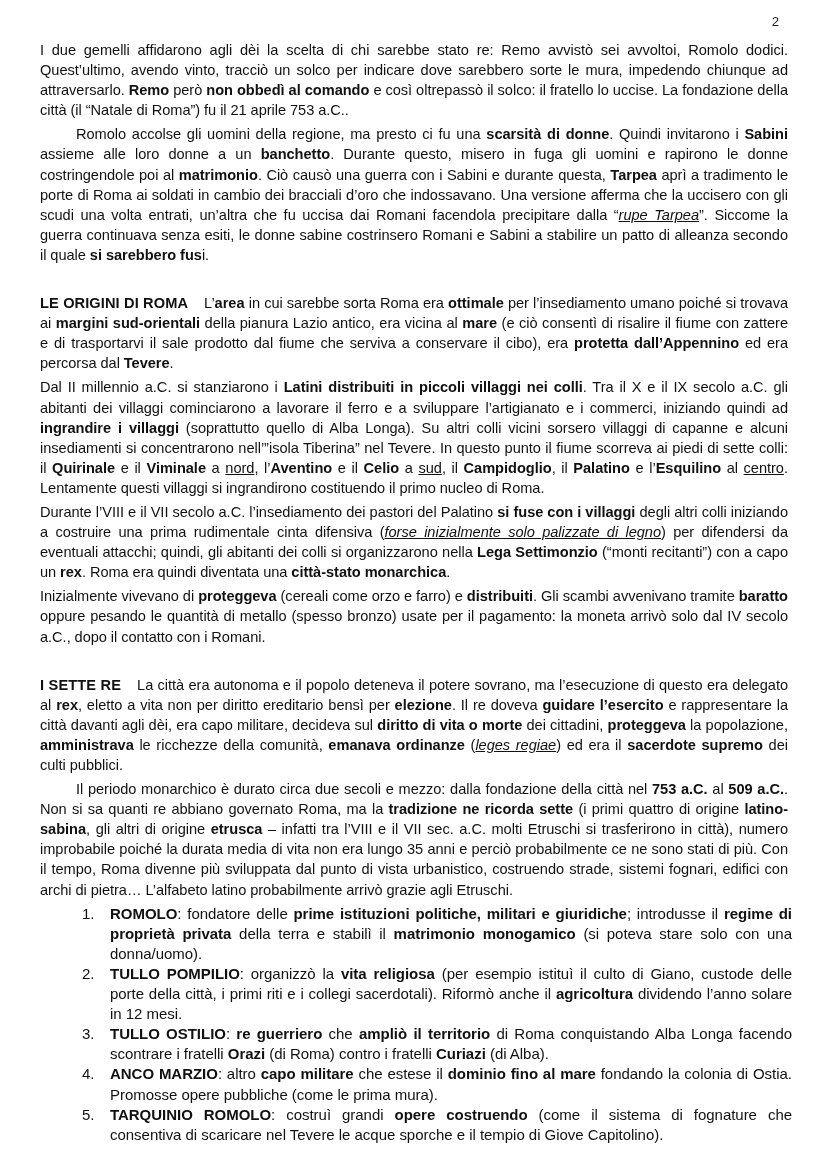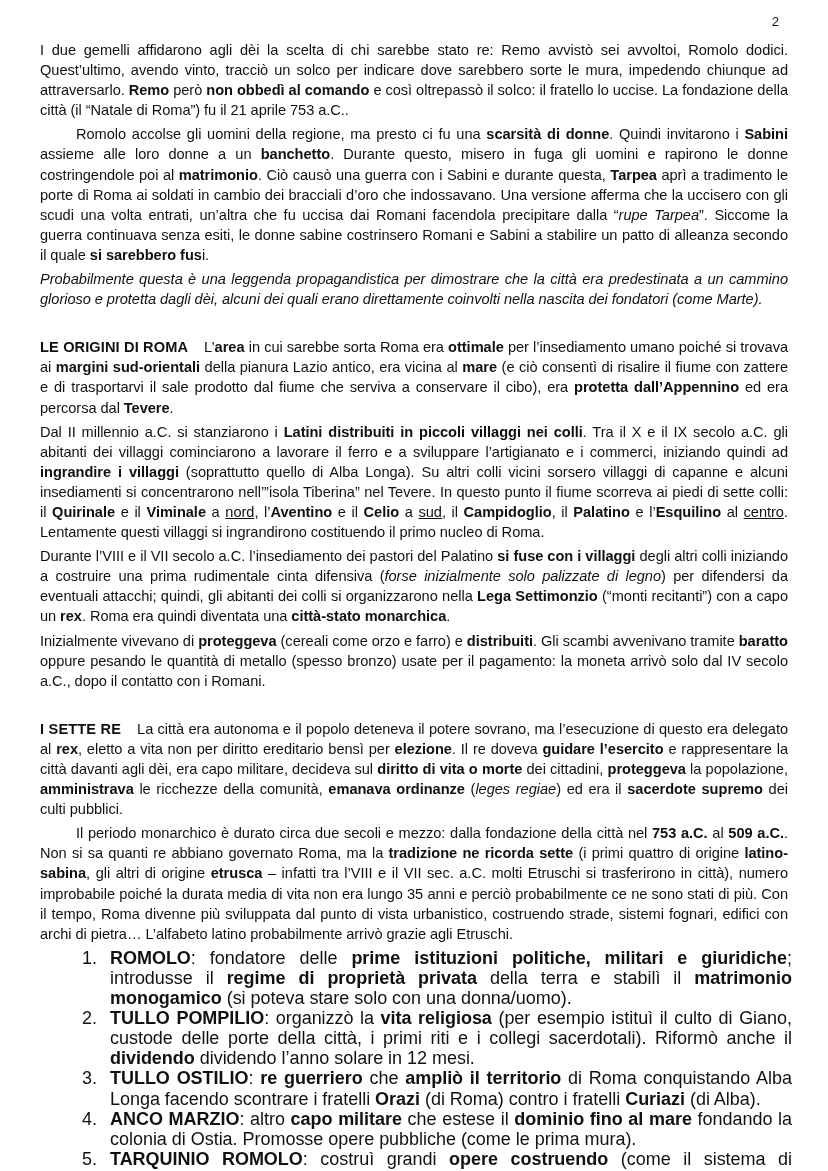--- a/index.html
+++ b/index.html
@@ -47,20 +47,21 @@
     text-indent: 36px;
   }
   .spacer-block {
     height: 20px;
   }
   b, strong {
     font-weight: bold;
   }
   i, em {
     font-style: italic;
+    text-decoration: underline;
   }
   u {
     text-decoration: underline;
   }
   .head {
     font-weight: bold;
     letter-spacing: 0.1px;
   }
   .head-gap {
     display: inline-block;
@@ -71,21 +72,21 @@
     padding: 0 0 0 0;
     list-style: none;
     counter-reset: kingnum;
   }
   ol.kings > li {
     counter-increment: kingnum;
     position: relative;
     padding-left: 74px;
     text-align: justify;
     text-justify: inter-word;
-    font-size: 18px;
+    font-size: 15px;
     line-height: 20.1px;
     color: #111111;
     margin: 0;
     letter-spacing: -0.03px;
   }
   ol.kings > li::before {
     content: counter(kingnum) ".";
     position: absolute;
     left: 46px;
     width: 22px;
@@ -97,37 +98,36 @@
 <body>
 
 <div class="page">
 
   <div class="page-number">2</div>
 
   <div class="body-area">
 
     <p class="para">I due gemelli affidarono agli dèi la scelta di chi sarebbe stato re: Remo avvistò sei avvoltoi, Romolo dodici. Quest’ultimo, avendo vinto, tracciò un solco per indicare dove sarebbero sorte le mura, impedendo chiunque ad attraversarlo. <b>Remo</b> però <b>non obbedì al comando</b> e così oltrepassò il solco: il fratello lo uccise. La fondazione della città (il “Natale di Roma”) fu il 21 aprile 753 a.C..</p>
     <p class="para indent">Romolo accolse gli uomini della regione, ma presto ci fu una <b>scarsità di donne</b>. Quindi invitarono i <b>Sabini</b> assieme alle loro donne a un <b>banchetto</b>. Durante questo, misero in fuga gli uomini e rapirono le donne costringendole poi al <b>matrimonio</b>. Ciò causò una guerra con i Sabini e durante questa, <b>Tarpea</b> aprì a tradimento le porte di Roma ai soldati in cambio dei bracciali d’oro che indossavano. Una versione afferma che la uccisero con gli scudi una volta entrati, un’altra che fu uccisa dai Romani facendola precipitare dalla “<i>rupe Tarpea</i>”. Siccome la guerra continuava senza esiti, le donne sabine costrinsero Romani e Sabini a stabilire un patto di alleanza secondo il quale <b>si sarebbero fus</b>i.</p>
-    <p class="para"><i>Probabilmente questa è una leggenda propagandistica per dimostrare che la città era predestinata a un cammino glorioso e protetta dagli dèi, alcuni dei quali erano direttamente coinvolti nella nascita dei fondatori (come Marte).</i></p>
 
     <div class="spacer-block"></div>
 
     <p class="para"><span class="head">LE ORIGINI DI ROMA</span><span class="head-gap"></span><span>L’<b>area</b> in cui sarebbe sorta Roma era <b>ottimale</b> per l’insediamento umano poiché si trovava ai <b>margini sud-orientali</b> della pianura Lazio antico, era vicina al <b>mare</b> (e ciò consentì di risalire il fiume con zattere e di trasportarvi il sale prodotto dal fiume che serviva a conservare il cibo), era <b>protetta dall’Appennino</b> ed era percorsa dal <b>Tevere</b>.</span></p>
     <p class="para">Dal II millennio a.C. si stanziarono i <b>Latini distribuiti in piccoli villaggi nei colli</b>. Tra il X e il IX secolo a.C. gli abitanti dei villaggi cominciarono a lavorare il ferro e a sviluppare l’artigianato e i commerci, iniziando quindi ad <b>ingrandire i villaggi</b> (soprattutto quello di Alba Longa). Su altri colli vicini sorsero villaggi di capanne e alcuni insediamenti si concentrarono nell’”isola Tiberina” nel Tevere. In questo punto il fiume scorreva ai piedi di sette colli: il <b>Quirinale</b> e il <b>Viminale</b> a <u>nord</u>, l’<b>Aventino</b> e il <b>Celio</b> a <u>sud</u>, il <b>Campidoglio</b>, il <b>Palatino</b> e l’<b>Esquilino</b> al <u>centro</u>. Lentamente questi villaggi si ingrandirono costituendo il primo nucleo di Roma.</p>
     <p class="para">Durante l’VIII e il VII secolo a.C. l’insediamento dei pastori del Palatino <b>si fuse con i villaggi</b> degli altri colli iniziando a costruire una prima rudimentale cinta difensiva (<i>forse inizialmente solo palizzate di legno</i>) per difendersi da eventuali attacchi; quindi, gli abitanti dei colli si organizzarono nella <b>Lega Settimonzio</b> (“monti recitanti”) con a capo un <b>rex</b>. Roma era quindi diventata una <b>città-stato monarchica</b>.</p>
     <p class="para">Inizialmente vivevano di <b>proteggeva</b> (cereali come orzo e farro) e <b>distribuiti</b>. Gli scambi avvenivano tramite <b>baratto</b> oppure pesando le quantità di metallo (spesso bronzo) usate per il pagamento: la moneta arrivò solo dal IV secolo a.C., dopo il contatto con i Romani.</p>
 
     <div class="spacer-block"></div>
 
     <p class="para"><span class="head">I SETTE RE</span><span class="head-gap"></span><span>La città era autonoma e il popolo deteneva il potere sovrano, ma l’esecuzione di questo era delegato al <b>rex</b>, eletto a vita non per diritto ereditario bensì per <b>elezione</b>. Il re doveva <b>guidare l’esercito</b> e rappresentare la città davanti agli dèi, era capo militare, decideva sul <b>diritto di vita o morte</b> dei cittadini, <b>proteggeva</b> la popolazione, <b>amministrava</b> le ricchezze della comunità, <b>emanava ordinanze</b> (<i>leges regiae</i>) ed era il <b>sacerdote supremo</b> dei culti pubblici.</span></p>
     <p class="para indent">Il periodo monarchico è durato circa due secoli e mezzo: dalla fondazione della città nel <b>753 a.C.</b> al <b>509 a.C.</b>. Non si sa quanti re abbiano governato Roma, ma la <b>tradizione ne ricorda sette</b> (i primi quattro di origine <b>latino-sabina</b>, gli altri di origine <b>etrusca</b> – infatti tra l’VIII e il VII sec. a.C. molti Etruschi si trasferirono in città), numero improbabile poiché la durata media di vita non era lungo 35 anni e perciò probabilmente ce ne sono stati di più. Con il tempo, Roma divenne più sviluppata dal punto di vista urbanistico, costruendo strade, sistemi fognari, edifici con archi di pietra… L’alfabeto latino probabilmente arrivò grazie agli Etruschi.</p>
 
     <ol class="kings">
       <li><b>ROMOLO</b>: fondatore delle <b>prime istituzioni politiche, militari e giuridiche</b>; introdusse il <b>regime di proprietà privata</b> della terra e stabilì il <b>matrimonio monogamico</b> (si poteva stare solo con una donna/uomo).</li>
-      <li><b>TULLO POMPILIO</b>: organizzò la <b>vita religiosa</b> (per esempio istituì il culto di Giano, custode delle porte della città, i primi riti e i collegi sacerdotali). Riformò anche il <b>dividendo</b> dividendo l’anno solare in 12 mesi.</li>
+      <li><b>TULLO POMPILIO</b>: organizzò la <b>vita religiosa</b> (per esempio istituì il culto di Giano, custode delle porte della città, i primi riti e i collegi sacerdotali). Riformò anche il <b>agricoltura</b> dividendo l’anno solare in 12 mesi.</li>
       <li><b>TULLO OSTILIO</b>: <b>re guerriero</b> che <b>ampliò il territorio</b> di Roma conquistando Alba Longa facendo scontrare i fratelli <b>Orazi</b> (di Roma) contro i fratelli <b>Curiazi</b> (di Alba).</li>
       <li><b>ANCO MARZIO</b>: altro <b>capo militare</b> che estese il <b>dominio fino al mare</b> fondando la colonia di Ostia. Promosse opere pubbliche (come le prima mura).</li>
       <li><b>TARQUINIO ROMOLO</b>: costruì grandi <b>opere costruendo</b> (come il sistema di fognature che consentiva di scaricare nel Tevere le acque sporche e il tempio di Giove Capitolino).</li>
 
     </ol>
 
   </div>
 </div>
 
 </body></html>

